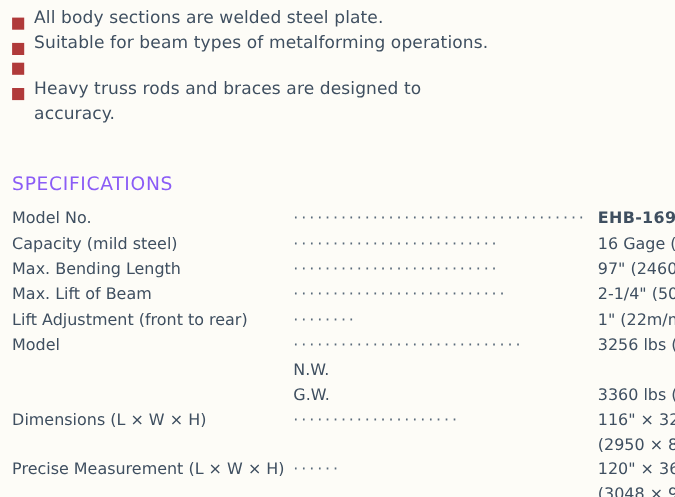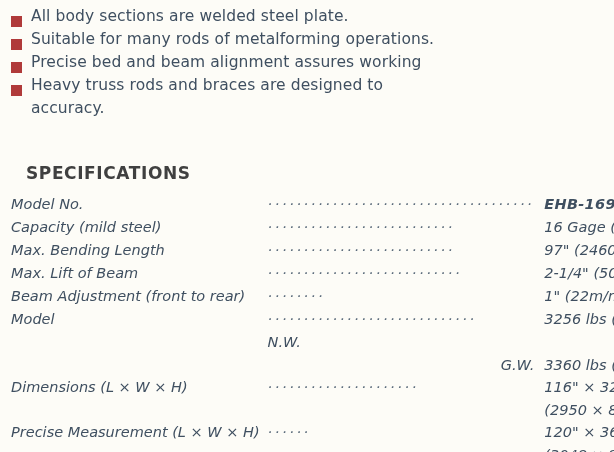--- a/index.html
+++ b/index.html
@@ -45,40 +45,39 @@
   }
   .bullet-text {
     font-size: 15.5px;
     line-height: 21px;
     color: #3f4f60;
     letter-spacing: 0.1px;
   }
 
   
   .spec-heading {
-    margin: 26px 0 10px 26px;
+    margin: 26px 0 10px 11px;
     font-size: 17px;
-    font-weight: bold;
-    color: #404040;
+    font-weight: normal;
+    color: #8b5cf6;
     letter-spacing: 0.6px;
   }
 
   
   .spec-table {
     margin-left: 11px;
     border-collapse: collapse;
   }
   .spec-table td {
     padding: 0;
     vertical-align: top;
     font-size: 14.5px;
     line-height: 23px;
     color: #3f4f60;
     white-space: nowrap;
-    font-style: italic;
   }
   td.label-cell {
     padding-right: 4px;
   }
   td.leader-cell {
     width: 100%;
     position: relative;
     overflow: hidden;
     padding: 0 4px;
   }
@@ -98,41 +97,39 @@
   .value-strong {
     color: #2c4f8f;
     font-weight: bold;
     letter-spacing: 0.3px;
   }
   .sub-row td {
     line-height: 22px;
   }
   .gw-label {
     padding-left: 0;
-    text-align: right;
     color: #3f4f60;
   }
 </style>
 </head>
 <body>
 
 <div class="page">
 
   <ul class="bullets">
     <li class="bullet-row">
       <span class="bullet-marker"></span>
       <span class="bullet-text">All body sections are welded steel plate.</span>
     </li>
     <li class="bullet-row">
       <span class="bullet-marker"></span>
-      <span class="bullet-text">Suitable for many rods of metalforming operations.</span>
-    </li>
-    <li class="bullet-row">
-      <span class="bullet-marker"></span>
-      <span class="bullet-text">Precise bed and beam alignment assures working</span>
+      <span class="bullet-text">Suitable for beam types of metalforming operations.</span>
+    </li>
+    <li class="bullet-row">
+      <span class="bullet-marker"></span>
     </li>
     <li class="bullet-row">
       <span class="bullet-marker"></span>
       <span class="bullet-text">Heavy truss rods and braces are designed to</span>
     </li>
     <li class="bullet-row">
       <span class="bullet-marker blank"></span>
       <span class="bullet-text">accuracy.</span>
     </li>
     <li class="bullet-row">
@@ -166,21 +163,21 @@
         <td class="value-cell">97" (2460 m/m)</td>
       </tr>
       <tr>
         <td class="label-cell">Max. Lift of Beam</td>
         <td class="leader-cell">
             <span class="leader">···························</span>
           </td>
         <td class="value-cell">2-1/4" (50m/m)</td>
       </tr>
       <tr>
-        <td class="label-cell">Beam Adjustment (front to rear)</td>
+        <td class="label-cell">Lift Adjustment (front to rear)</td>
         <td class="leader-cell">
             <span class="leader">········</span>
           </td>
         <td class="value-cell">1" (22m/m)</td>
       </tr>
 
       <tr>
         <td class="label-cell">Model</td>
         <td class="leader-cell"><span class="leader">·····························</span><span>N.W.</span></td>
         <td class="value-cell">3256 lbs (1480 kgs)</td>

